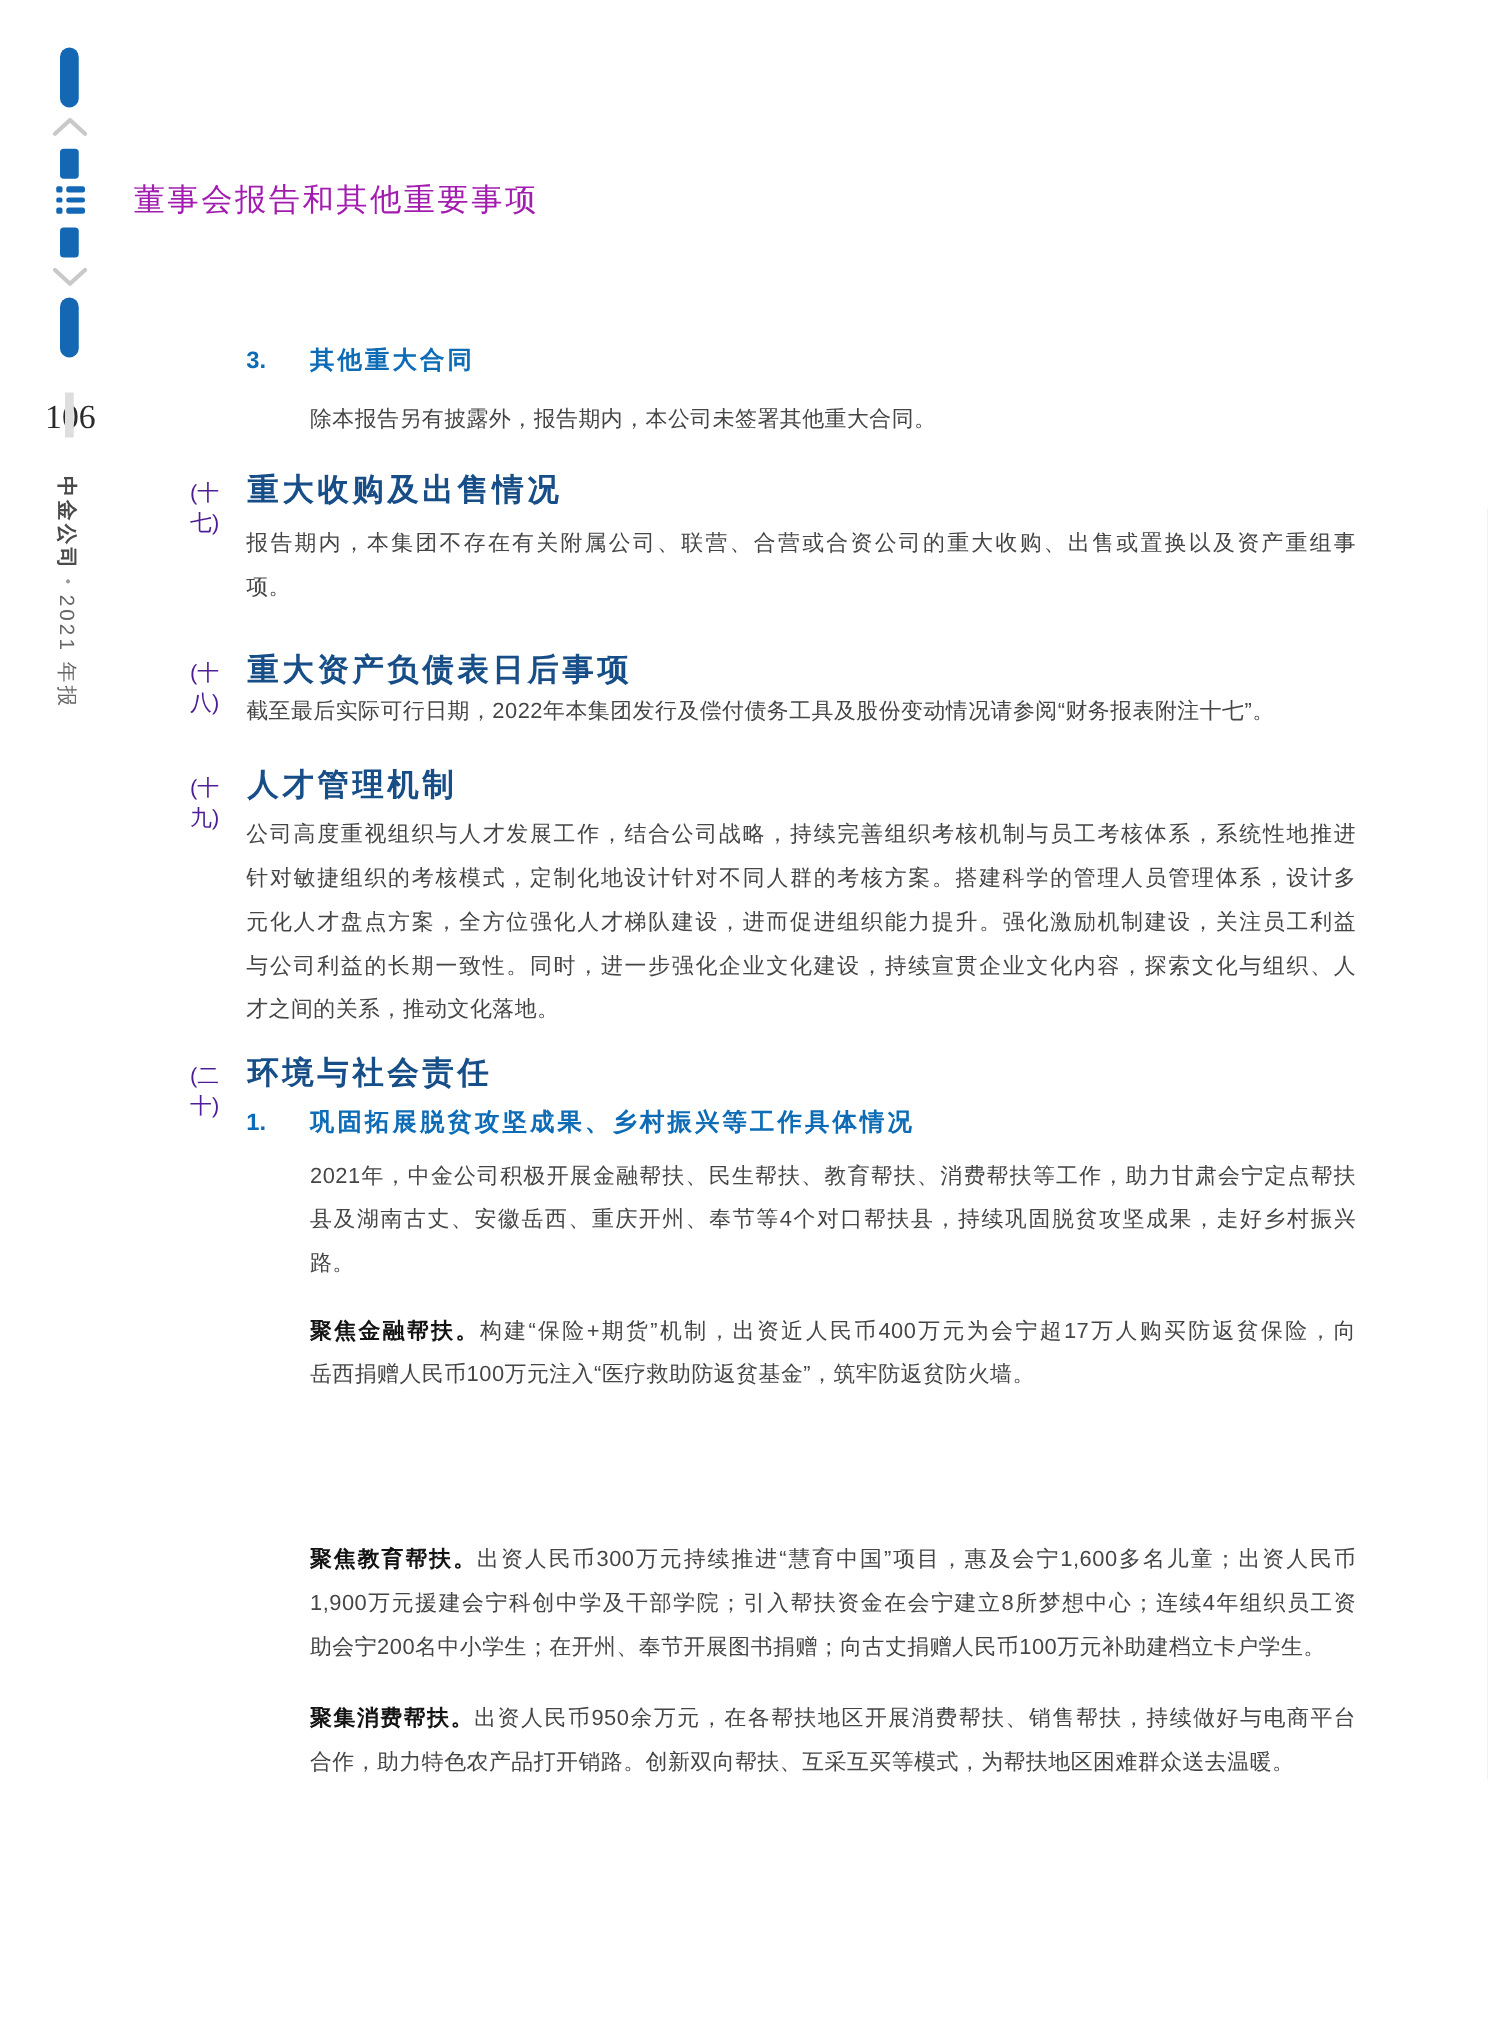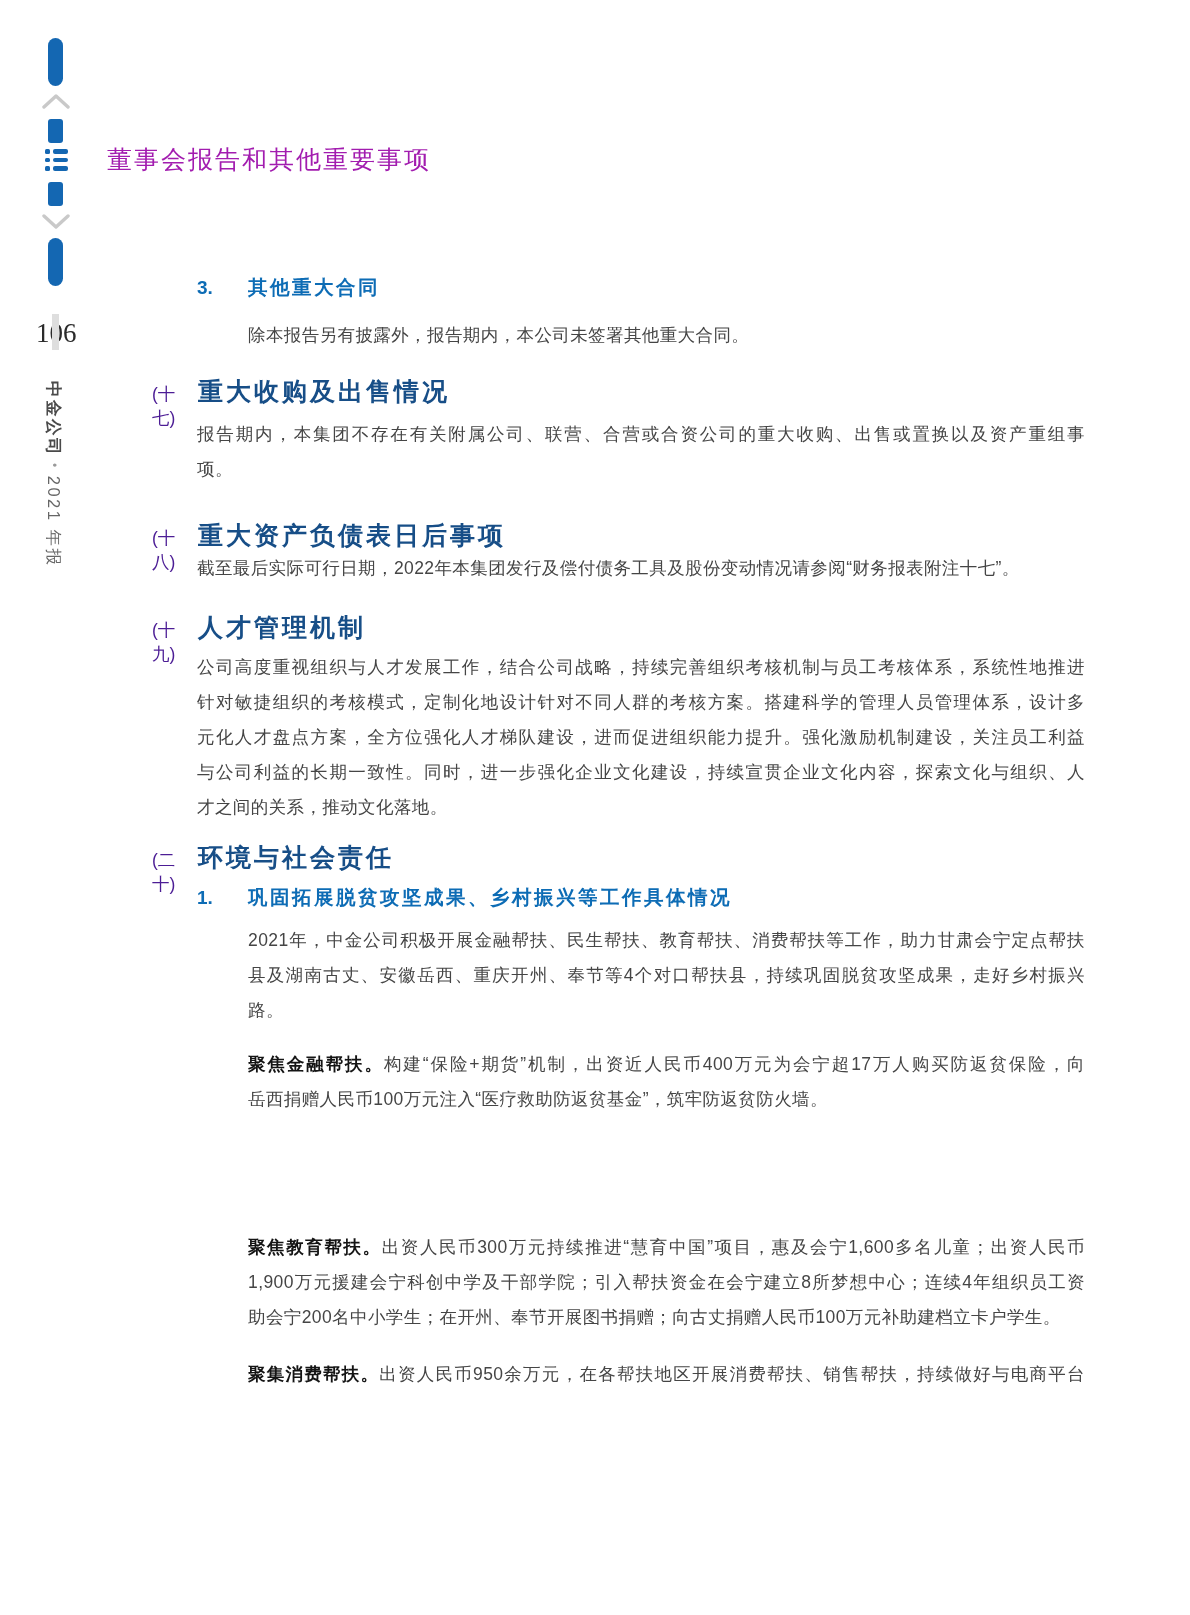--- a/index.html
+++ b/index.html
@@ -148,15 +148,16 @@
   </div>
 
   <div class="abs body" style="left:248px; top:1230px; width:837px;">
     <div class="pline jl"><span class="lead">聚焦教育帮扶。</span><span>出资人民币300万元持续推进“慧育中国”项目，惠及会宁1,600多名儿童；出资人民币</span></div>
     <div class="pline jl">1,900万元援建会宁科创中学及干部学院；引入帮扶资金在会宁建立8所梦想中心；连续4年组织员工资</div>
     <div class="pline">助会宁200名中小学生；在开州、奉节开展图书捐赠；向古丈捐赠人民币100万元补助建档立卡户学生。</div>
   </div>
 
   <div class="abs body" style="left:248px; top:1357px; width:837px;">
     <div class="pline jl"><span class="lead">聚集消费帮扶。</span><span>出资人民币950余万元，在各帮扶地区开展消费帮扶、销售帮扶，持续做好与电商平台</span></div>
+    <div class="pline">合作，助力特色农产品打开销路。创新双向帮扶、互采互买等模式，为帮扶地区困难群众送去温暖。</div>
   </div>
 
 </div>
 
 </body></html>

